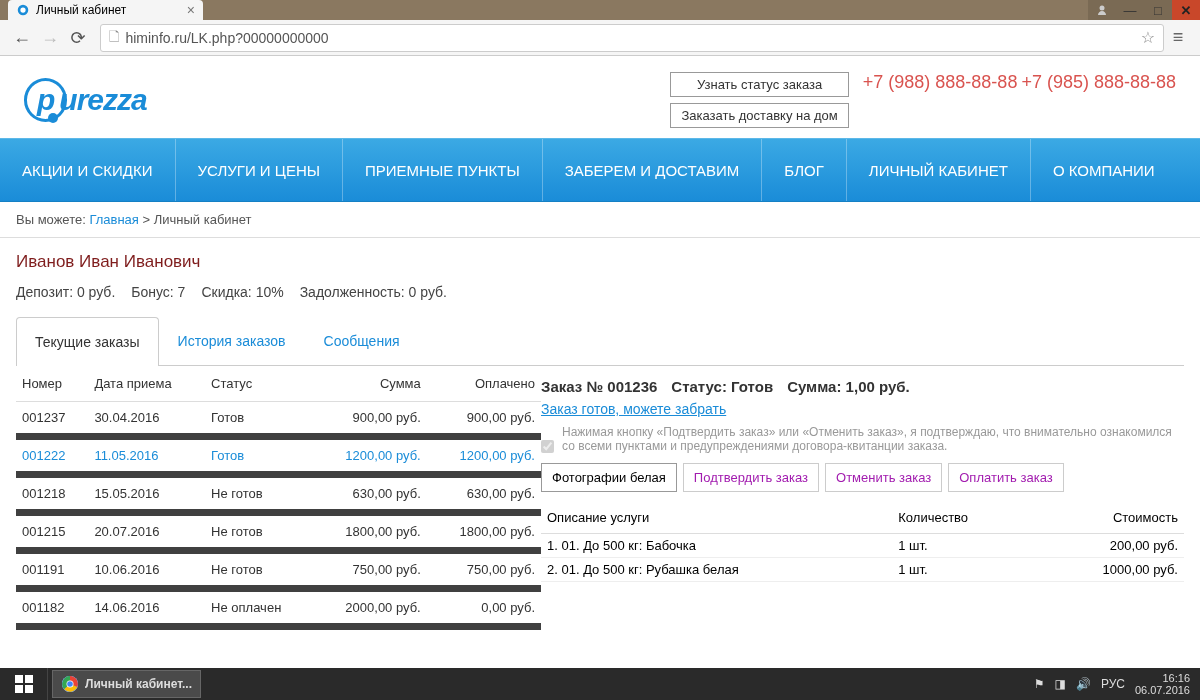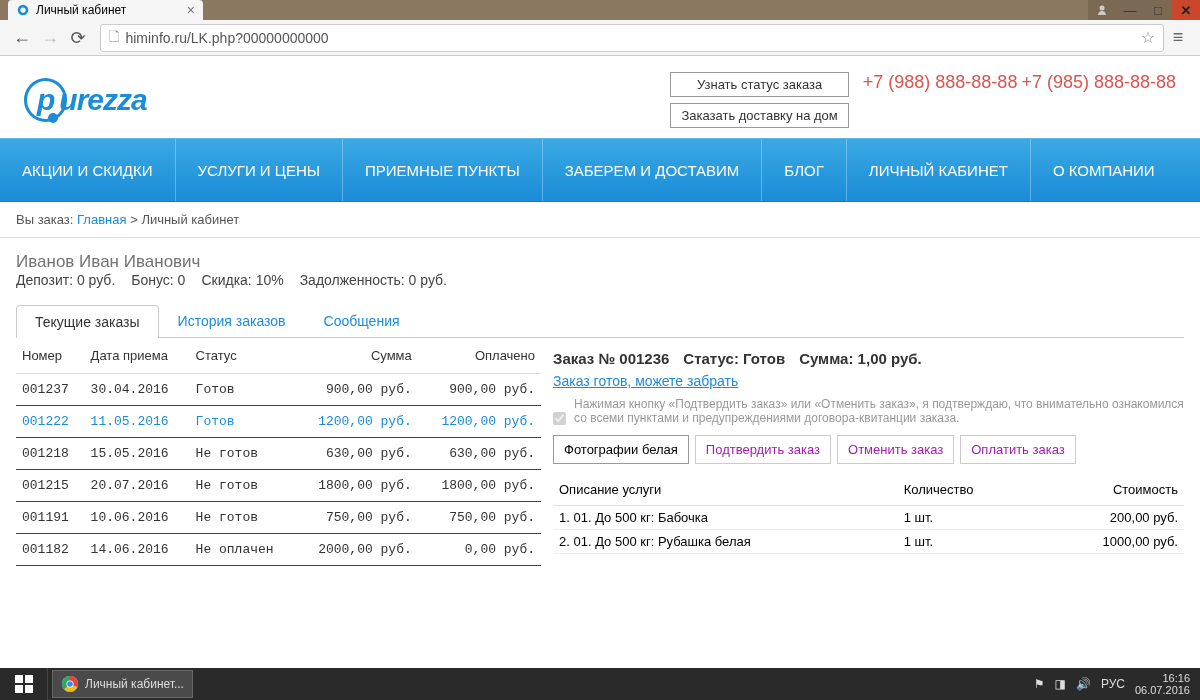--- a/index.html
+++ b/index.html
@@ -40,55 +40,55 @@
 .phone { color: #d9534f; font-size: 18px; }
 
 .main-nav { background: linear-gradient(to bottom, #3ba9e4, #1a8cd8); display: flex; height: 64px; border-top: 1px solid #5cb8e8; border-bottom: 1px solid #1580c4; }
 .main-nav .nav-item { flex: 0 0 auto; color: #fff; font-size: 15px; display: flex; align-items: center; padding: 0 22px; border-right: 1px solid rgba(255,255,255,0.3); text-transform: uppercase; }
 .main-nav .nav-item:last-child { border-right: none; }
 
 .breadcrumb { padding: 10px 16px; font-size: 13px; color: #555; border-bottom: 1px solid #ddd; }
 .breadcrumb a { color: #1a8cd8; text-decoration: none; }
 
 .content { padding: 14px 16px; }
-.user-name { font-size: 17px; color: #737373; margin-bottom: 0; }
+.user-name { font-size: 17px; color: #7f1d1d; margin-bottom: 12px; }
 .user-stats { font-size: 14px; color: #444; display: flex; gap: 16px; margin-bottom: 16px; }
 
 .tabs { display: flex; border-bottom: 1px solid #ccc; margin-bottom: 0; }
-.tabs .tab-item { padding: 8px 18px; font-size: 14px; color: #1a8cd8; border: 1px solid transparent; border-bottom: none; border-radius: 4px 4px 0 0; }
+.tabs .tab-item { padding: 16px 18px; font-size: 14px; color: #1a8cd8; border: 1px solid transparent; border-bottom: none; border-radius: 4px 4px 0 0; }
 .tabs .tab-item.active { color: #333; border-color: #ccc; background: #fff; position: relative; top: 1px; }
 
-.main-area { display: flex; gap: 12px; margin-top: 0; }
+.main-area { display: flex; margin-top: 0; }
 .orders-col { width: 525px; }
 .detail-col { flex: 1; padding-top: 12px; }
 
 .orders-table { width: 100%; border-collapse: collapse; font-size: 13px; }
 .orders-table th { text-align: left; padding: 10px 6px; font-weight: normal; color: #333; border-bottom: 1px solid #ddd; }
 .orders-table th.r, .orders-table td.r { text-align: right; }
-.orders-table td { padding: 8px 6px; border-bottom: 1px solid #404040; color: #333; font-family: Liberation Mono, monospace; }
+.orders-table td { padding: 8px 6px; border-bottom: 7px solid #404040; color: #333; }
 .orders-table tr.selected td { color: #1a8cd8; }
 
 .detail-header { font-size: 15px; font-weight: bold; color: #333; margin-bottom: 6px; display: flex; gap: 14px; }
 .detail-link { color: #1a8cd8; font-size: 14px; margin-bottom: 8px; display: block; }
 .disclaimer { display: flex; gap: 8px; align-items: flex-end; font-size: 12px; color: #999; margin-bottom: 10px; }
 .disclaimer input { margin-top: 2px; }
 .action-buttons { display: flex; gap: 6px; margin-bottom: 10px; flex-wrap: wrap; }
 .act-btn { border: 1px solid #999; padding: 6px 10px; font-size: 13px; background: #fff; }
 .act-btn.disabled { color: #a21caf; border-color: #ccc; }
 
 .items-table { width: 100%; border-collapse: collapse; font-size: 13px; }
 .items-table th { text-align: left; padding: 8px 6px; font-weight: normal; border-bottom: 1px solid #ddd; }
 .items-table th.r, .items-table td.r { text-align: right; }
 .items-table td { padding: 4px 6px; border-bottom: 1px solid #eee; }
 
 
 .taskbar { position: absolute; bottom: 0; left: 0; right: 0; height: 32px; background: #2a2a2a; display: flex; align-items: center; color: #ddd; font-size: 12px; }
 .start-btn { width: 48px; height: 100%; display: flex; align-items: center; justify-content: center; border-right: 1px solid #444; }
 .start-btn svg { width: 18px; height: 18px; }
-.task-item { background: #4a4a4a; height: 28px; display: flex; align-items: center; padding: 0 8px; margin-left: 4px; border: 1px solid #666; gap: 6px; }
+.task-item { background: #4a4a4a; height: 28px; display: flex; align-items: center; padding: 0 8px; margin-left: 4px; border: 1px solid #666; gap: 6px; font-weight: bold; }
 .task-item .chrome-icon { width: 18px; height: 18px; }
 .tray { margin-left: auto; display: flex; align-items: center; gap: 10px; padding-right: 10px; }
 .tray-time { text-align: right; line-height: 1.1; font-size: 11px; }
 </style>
 </head>
 <body>
 
 <div class="browser-titlebar">
   <div class="tab">
     <span class="favicon">
@@ -148,30 +148,30 @@
     <div class="nav-item">АКЦИИ И СКИДКИ</div>
     <div class="nav-item">УСЛУГИ И ЦЕНЫ</div>
     <div class="nav-item">ПРИЕМНЫЕ ПУНКТЫ</div>
     <div class="nav-item">ЗАБЕРЕМ И ДОСТАВИМ</div>
     <div class="nav-item">БЛОГ</div>
     <div class="nav-item">ЛИЧНЫЙ КАБИНЕТ</div>
     <div class="nav-item">О КОМПАНИИ</div>
   </nav>
 
   <div class="breadcrumb">
-    <span>Вы заказ:  </span>
+    <span>Вы можете:  </span>
     <a href="#">Главная</a>
     <span> &gt; Личный кабинет</span>
   </div>
 
   <div class="content">
     <div class="user-name">Иванов Иван Иванович</div>
     <div class="user-stats">
       <span>Депозит: 0 руб.</span>
-      <span>Бонус: 0</span>
+      <span>Бонус: 7</span>
       <span>Скидка: 10%</span>
       <span>Задолженность: 0 руб.</span>
     </div>
 
     <div class="tabs">
       <div class="tab-item active">Текущие заказы</div>
       <div class="tab-item">История заказов</div>
       <div class="tab-item">Сообщения</div>
     </div>
 

